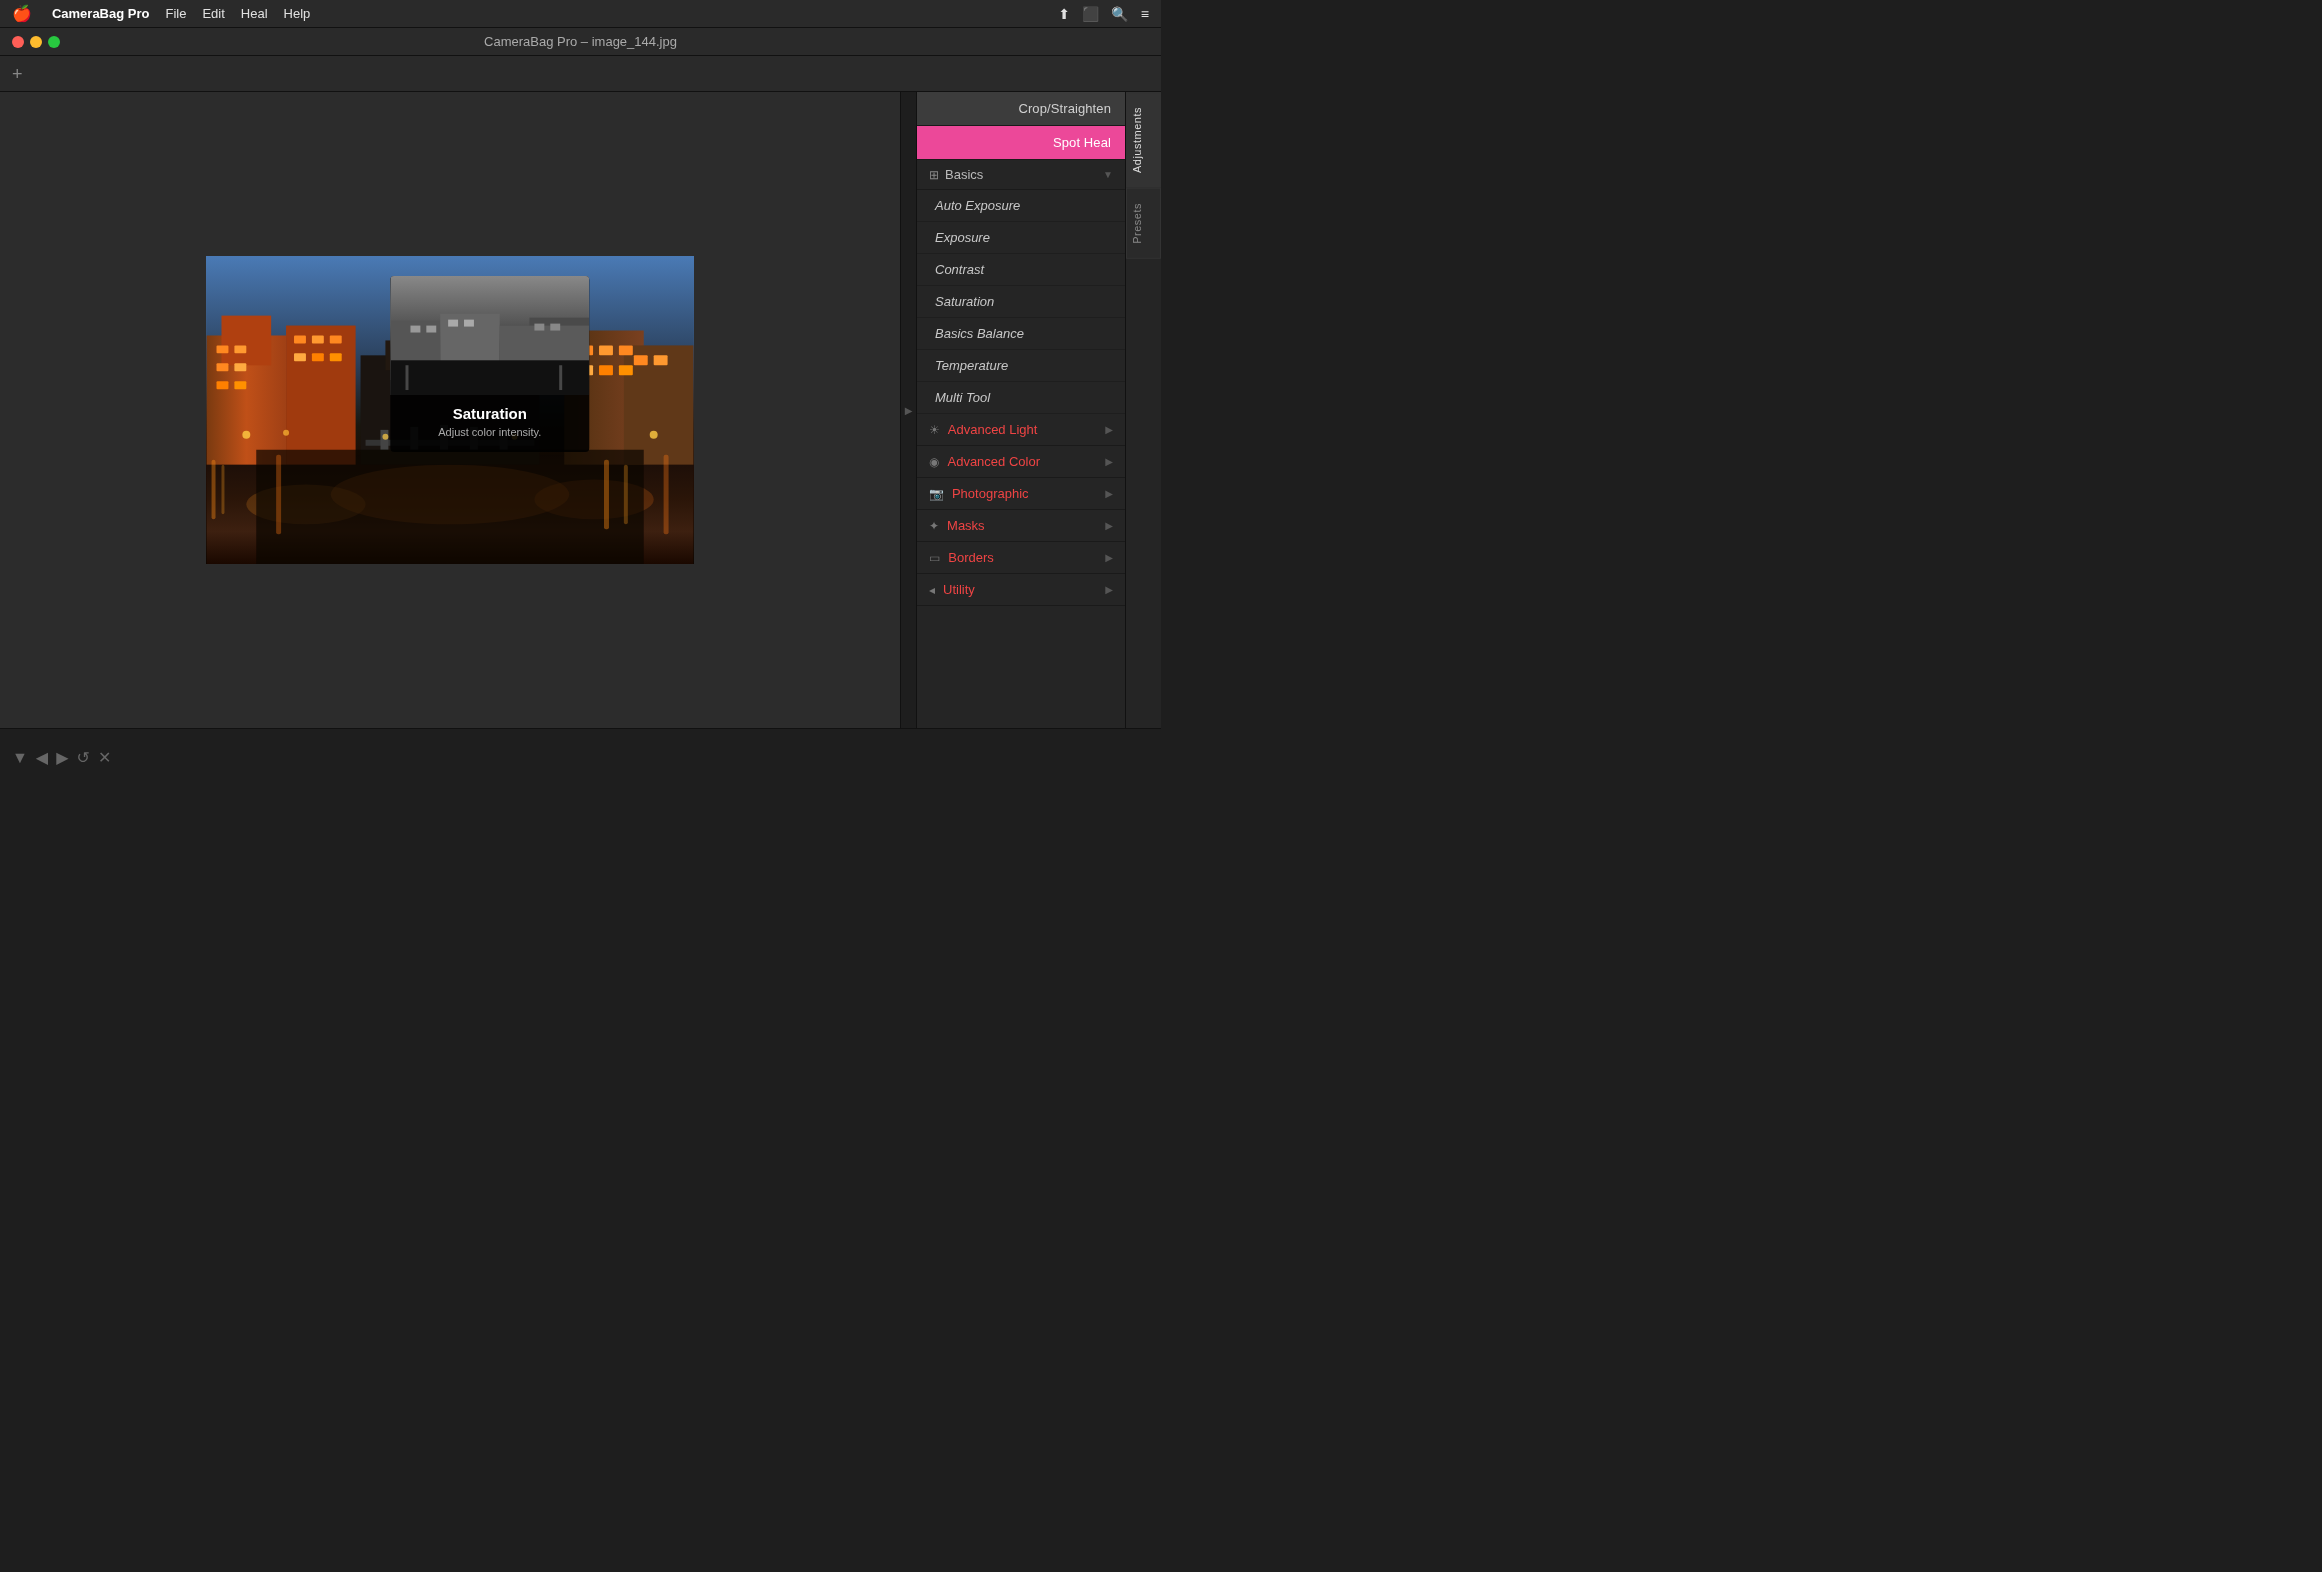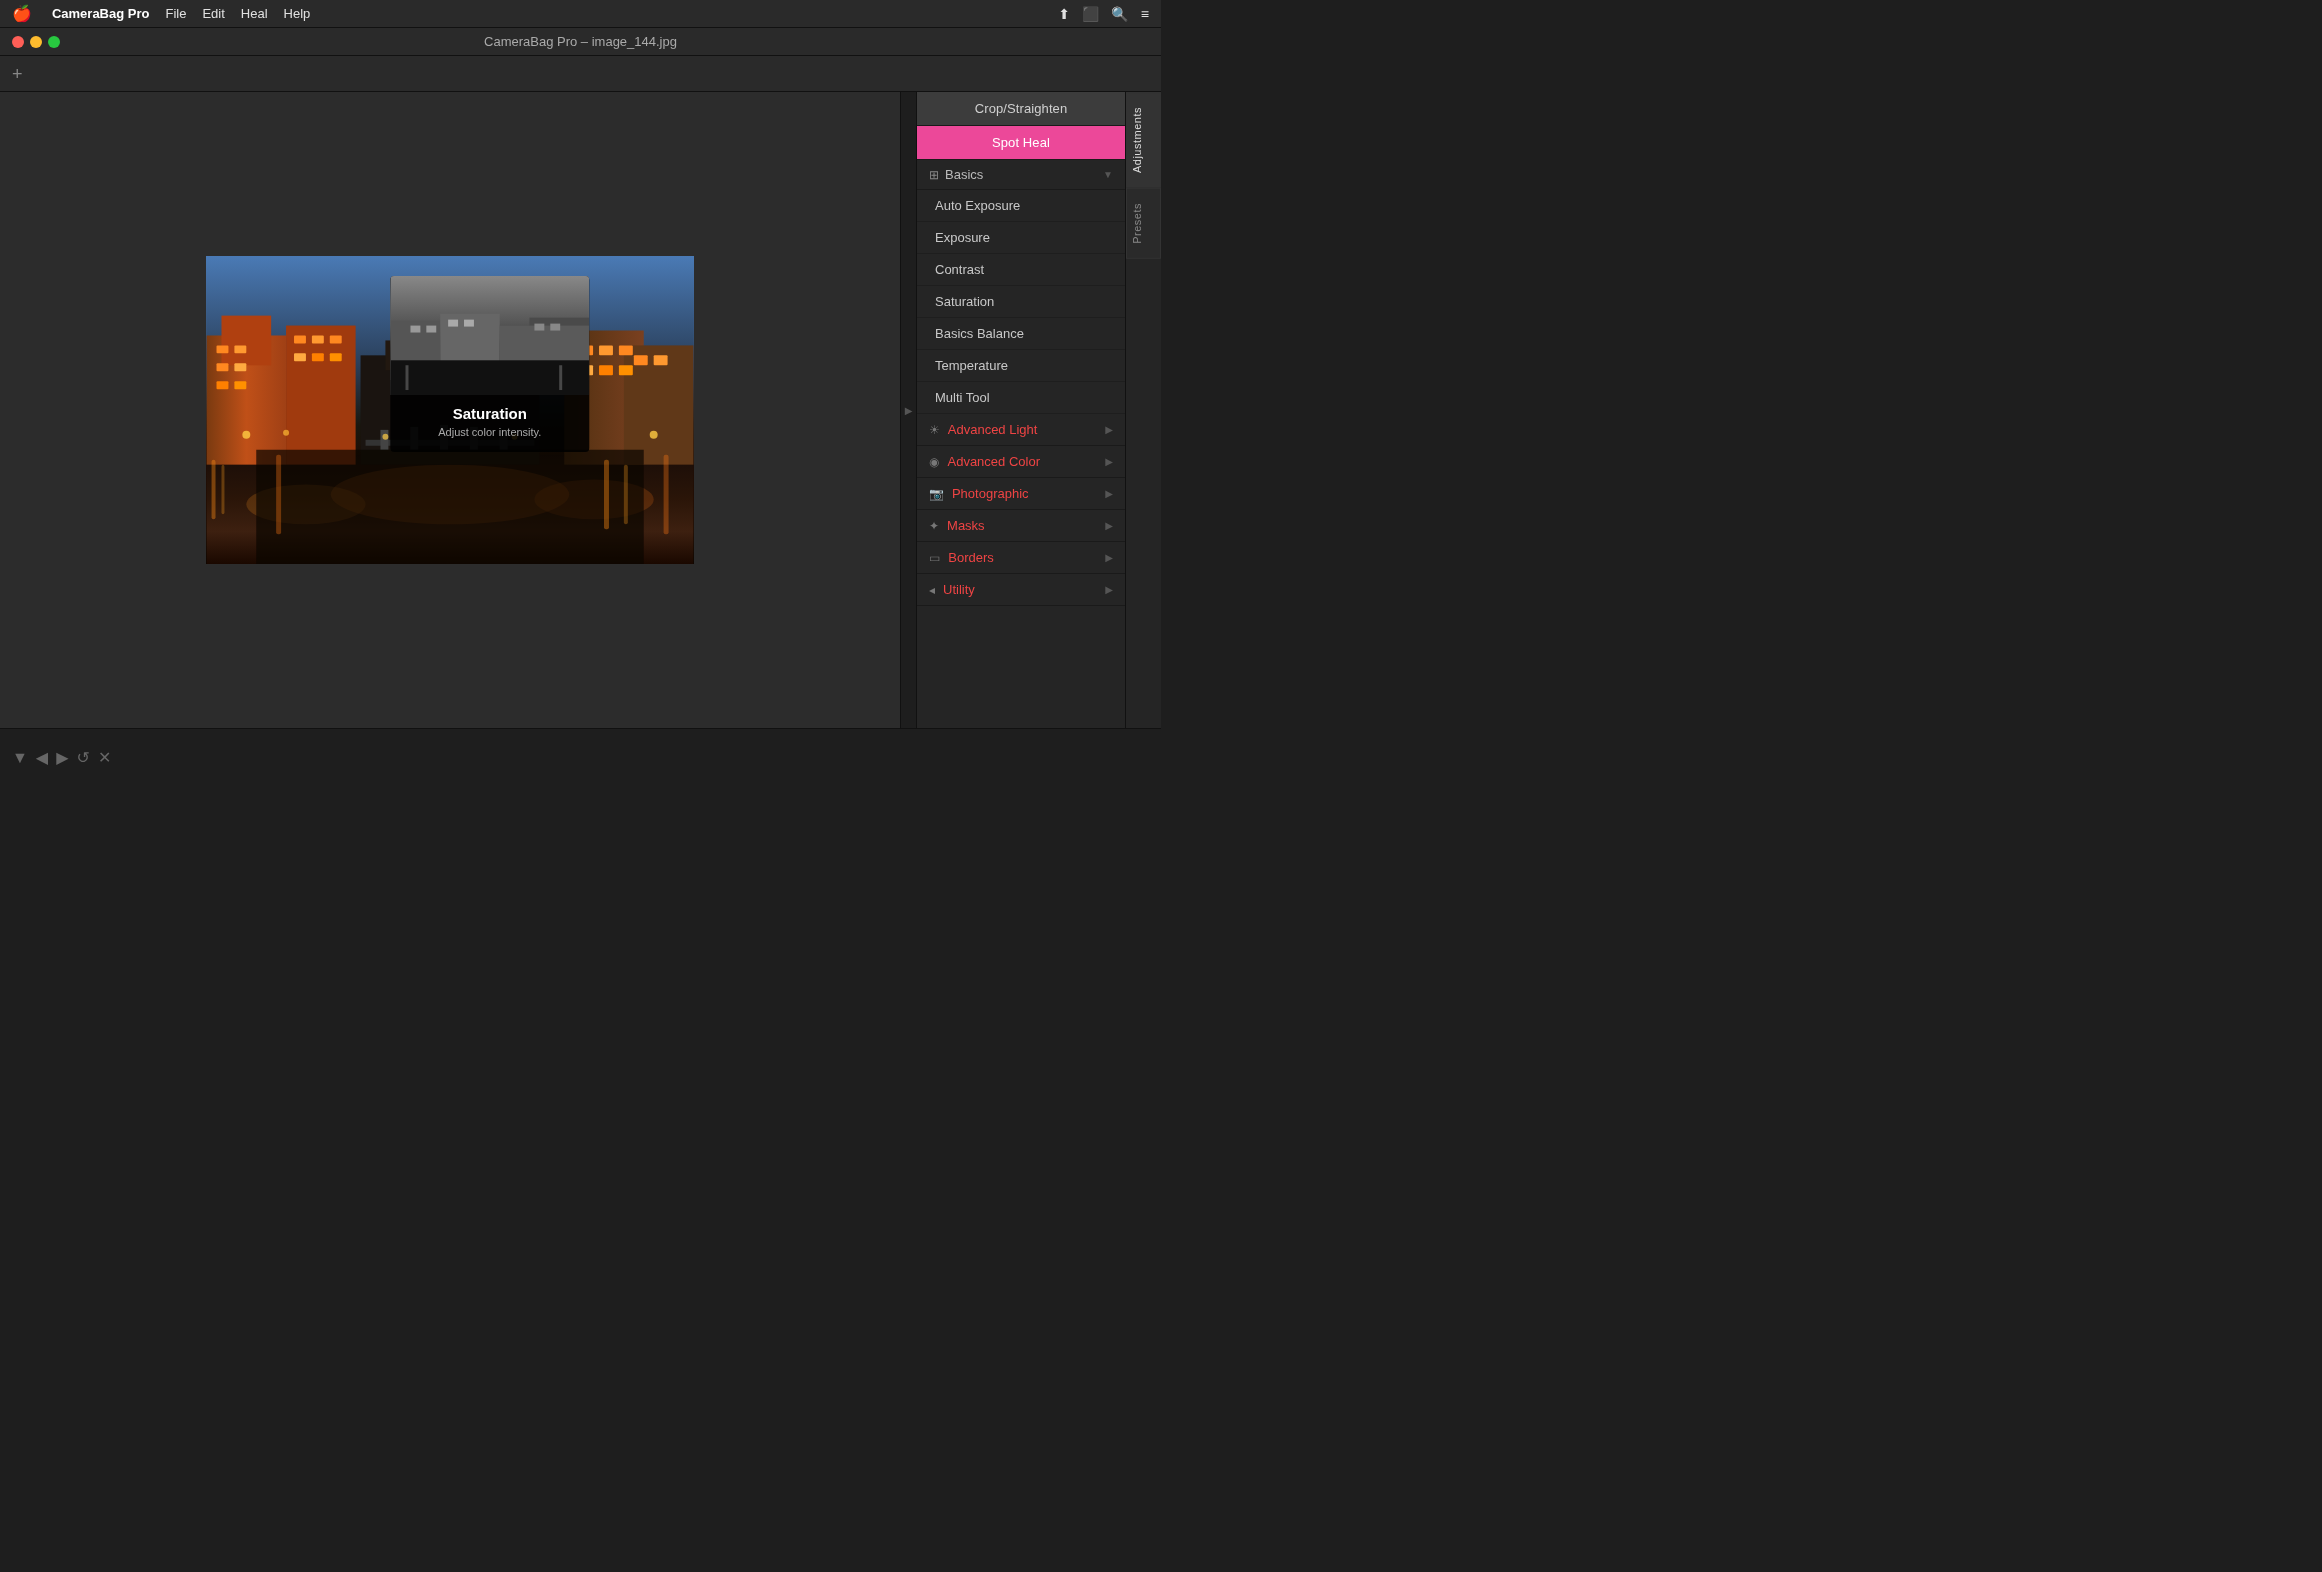--- a/index.html
+++ b/index.html
@@ -245,21 +245,21 @@
       padding: 0;
     }
 
     .panel-btn {
       display: block;
       width: 100%;
       padding: 9px 14px;
       background: #3c3c3c;
       color: #d0d0d0;
       font-size: 13px;
-      text-align: center;
+      text-align: right;
       border: none;
       border-bottom: 1px solid #1a1a1a;
       cursor: pointer;
       letter-spacing: 0.1px;
     }
     .panel-btn.selected { background: #ec4899; color: #fff; }
 
     .panel-scroll {
       flex: 1;
       overflow-y: auto;
@@ -280,20 +280,21 @@
     .basics-icon { color: #888; font-size: 12px; }
     .basics-label { font-size: 13px; color: #bbb; flex: 1; }
     .basics-chevron { color: #555; font-size: 10px; }
 
     .menu-item {
       padding: 8px 14px 8px 18px;
       font-size: 13px;
       color: #c8c8c8;
       cursor: pointer;
       border-bottom: 1px solid #1e1e1e;
+      font-style: italic;
     }
 
     .section-group {
       border-bottom: 1px solid #1a1a1a;
     }
     .section-header {
       display: flex;
       align-items: center;
       padding: 8px 12px;
       cursor: pointer;

